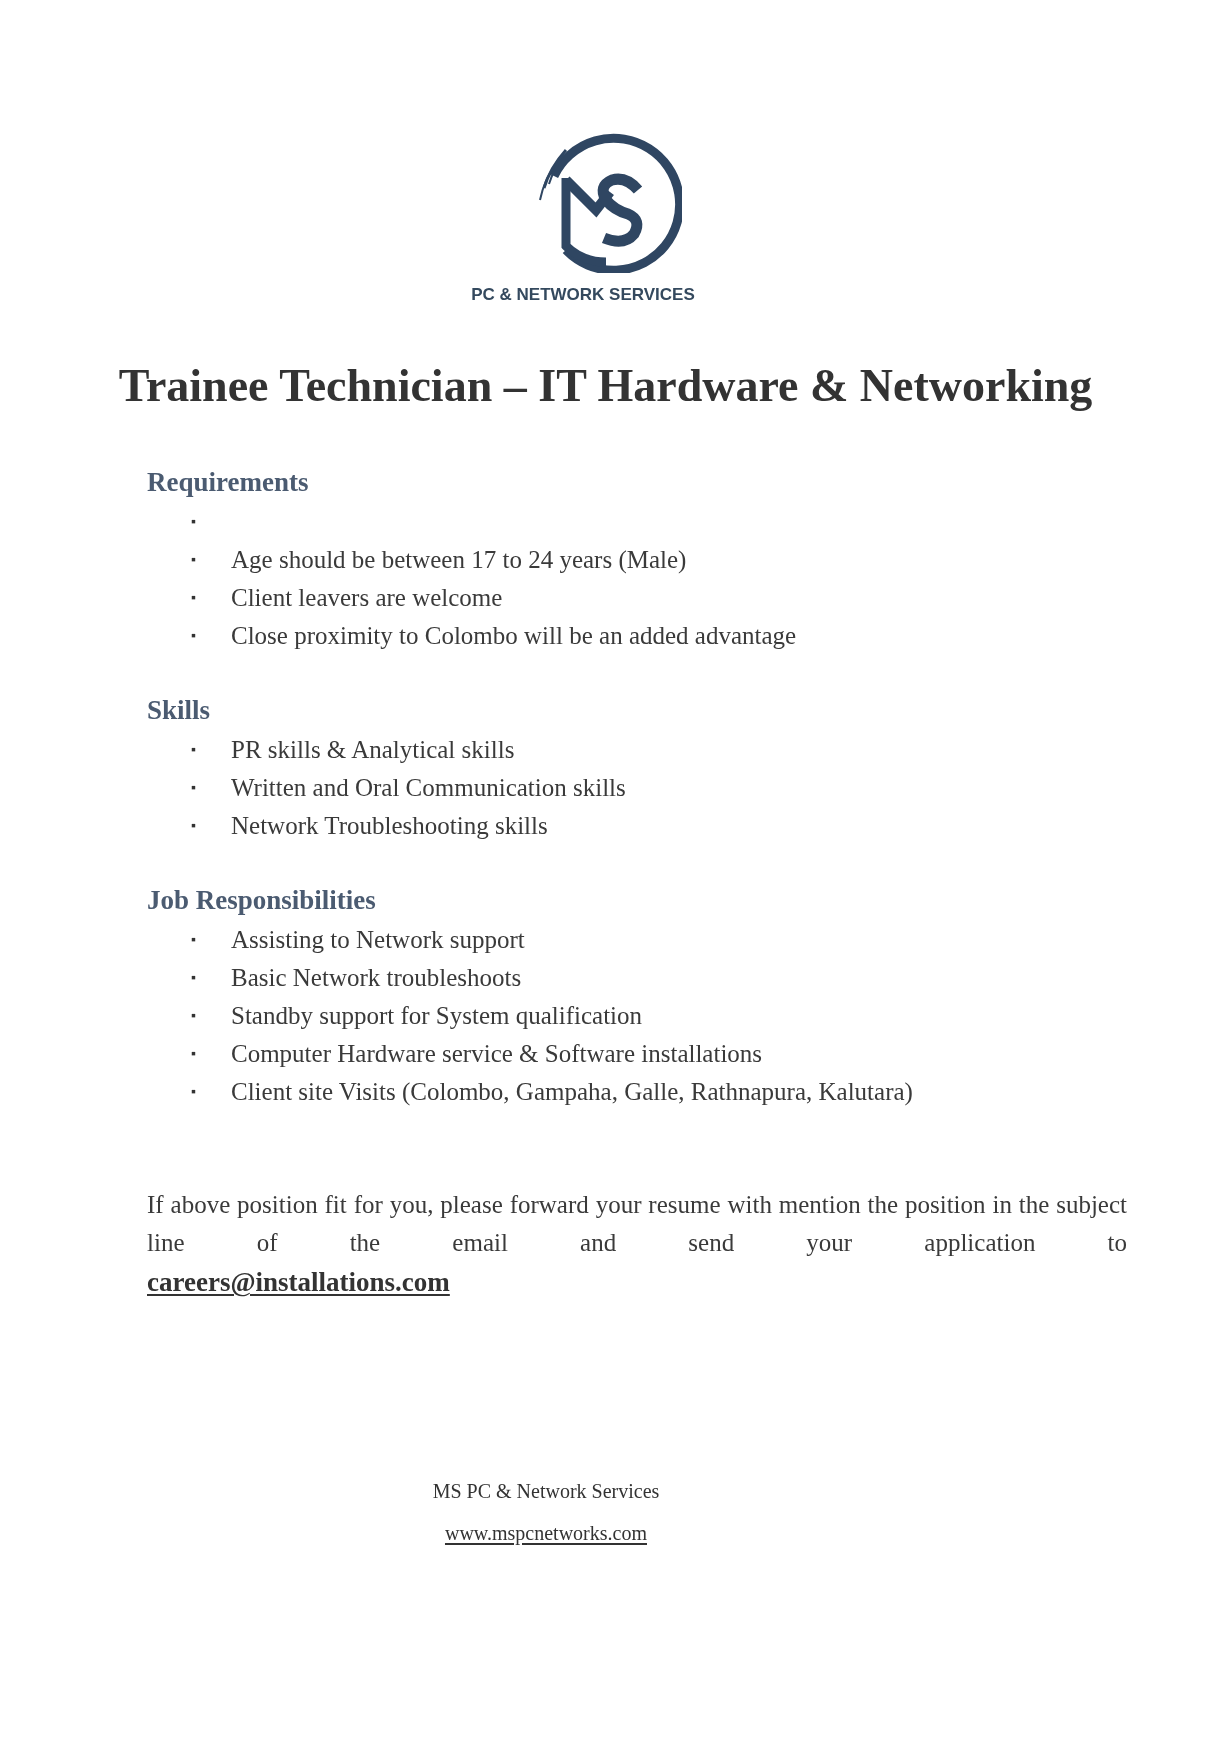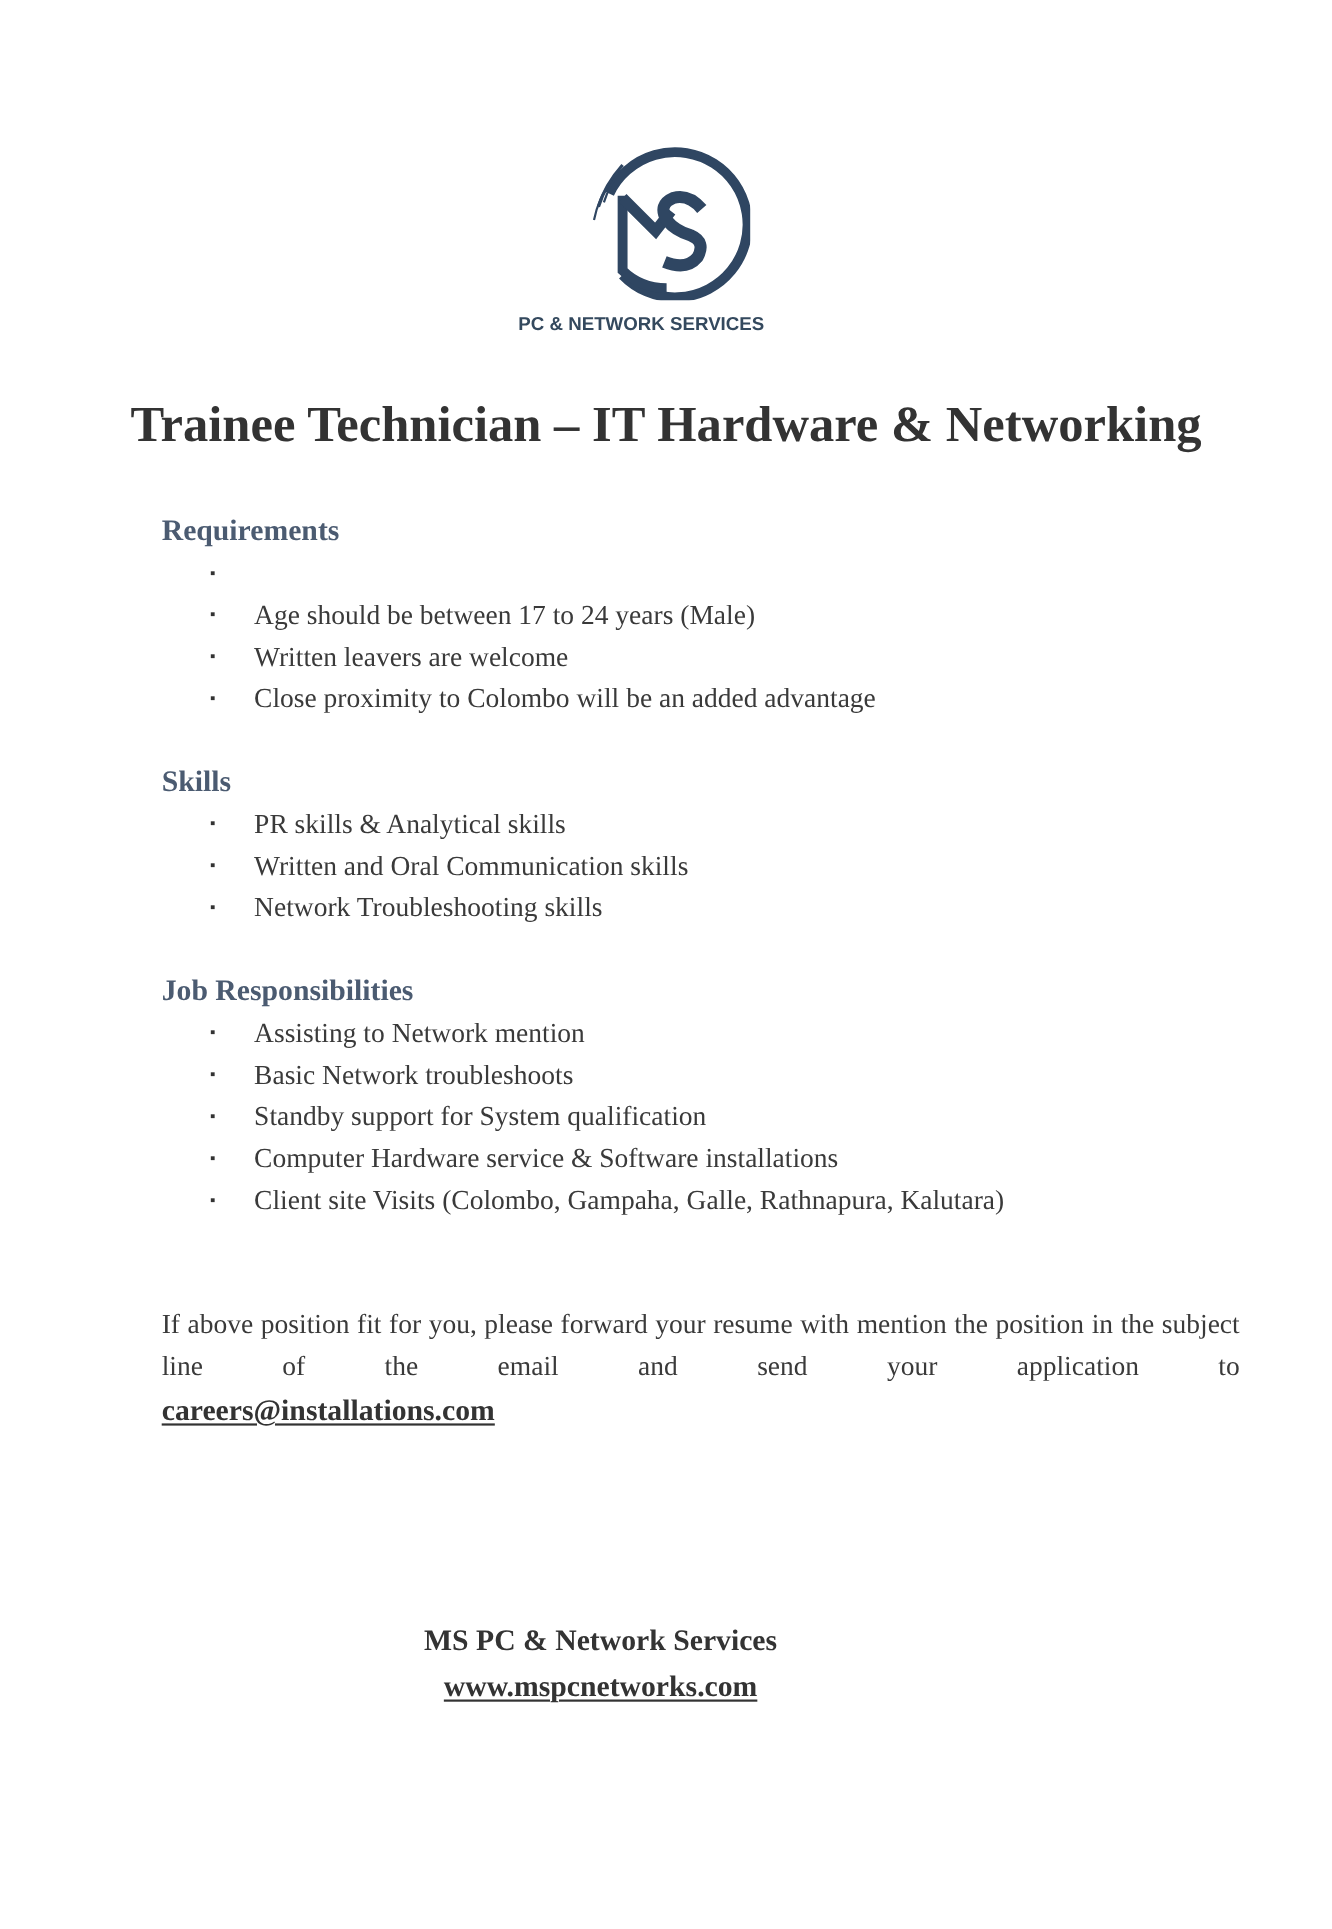--- a/index.html
+++ b/index.html
@@ -105,22 +105,22 @@
       text-decoration: underline;
       text-decoration-thickness: 2px;
       text-underline-offset: 3px;
     }
     .footer {
       position: absolute;
       left: 0;
       width: 1092px;
       top: 1470px;
       text-align: center;
-      font-weight: bold;
-      font-size: 27px;
+      font-weight: normal;
+      font-size: 20px;
       line-height: 42px;
       color: #333333;
     }
     .footer-line { display: block; }
     .footer-url {
       text-decoration: underline;
       text-decoration-thickness: 2px;
       text-underline-offset: 3px;
       color: #333333;
     }
@@ -146,38 +146,38 @@
 </div>
 <div class="logo-tagline">PC &amp; NETWORK SERVICES</div>
 
 <h1 class="title">Trainee Technician – IT Hardware &amp; Networking</h1>
 
 <div class="section" style="top:465px;">
   <h2 class="section-heading">Requirements</h2>
   <ul class="bullet-list">
     <li class="bullet-item"><span class="bullet-marker">▪</span></li>
     <li class="bullet-item"><span class="bullet-marker">▪</span><span>Age should be between 17 to 24 years (Male)</span></li>
-    <li class="bullet-item"><span class="bullet-marker">▪</span><span>Written leavers are welcome</span></li>
+    <li class="bullet-item"><span class="bullet-marker">▪</span><span>Client leavers are welcome</span></li>
     <li class="bullet-item"><span class="bullet-marker">▪</span><span>Close proximity to Colombo will be an added advantage</span></li>
   </ul>
 </div>
 
 <div class="section" style="top:693px;">
   <h2 class="section-heading">Skills</h2>
   <ul class="bullet-list">
     <li class="bullet-item"><span class="bullet-marker">▪</span><span>PR skills &amp; Analytical skills</span></li>
     <li class="bullet-item"><span class="bullet-marker">▪</span><span>Written and Oral Communication skills</span></li>
     <li class="bullet-item"><span class="bullet-marker">▪</span><span>Network Troubleshooting skills</span></li>
   </ul>
 </div>
 
 <div class="section" style="top:883px;">
   <h2 class="section-heading">Job Responsibilities</h2>
   <ul class="bullet-list">
-    <li class="bullet-item"><span class="bullet-marker">▪</span><span>Assisting to Network mention</span></li>
+    <li class="bullet-item"><span class="bullet-marker">▪</span><span>Assisting to Network support</span></li>
     <li class="bullet-item"><span class="bullet-marker">▪</span><span>Basic Network troubleshoots</span></li>
     <li class="bullet-item"><span class="bullet-marker">▪</span><span>Standby support for System qualification</span></li>
     <li class="bullet-item"><span class="bullet-marker">▪</span><span>Computer Hardware service &amp; Software installations</span></li>
     <li class="bullet-item"><span class="bullet-marker">▪</span><span>Client site Visits (Colombo, Gampaha, Galle, Rathnapura, Kalutara)</span></li>
   </ul>
 </div>
 
 <p class="paragraph">If above position fit for you, please forward your resume with mention the position in the subject line of the email and send your application to</p>
 <a class="email">careers@installations.com</a>
 

